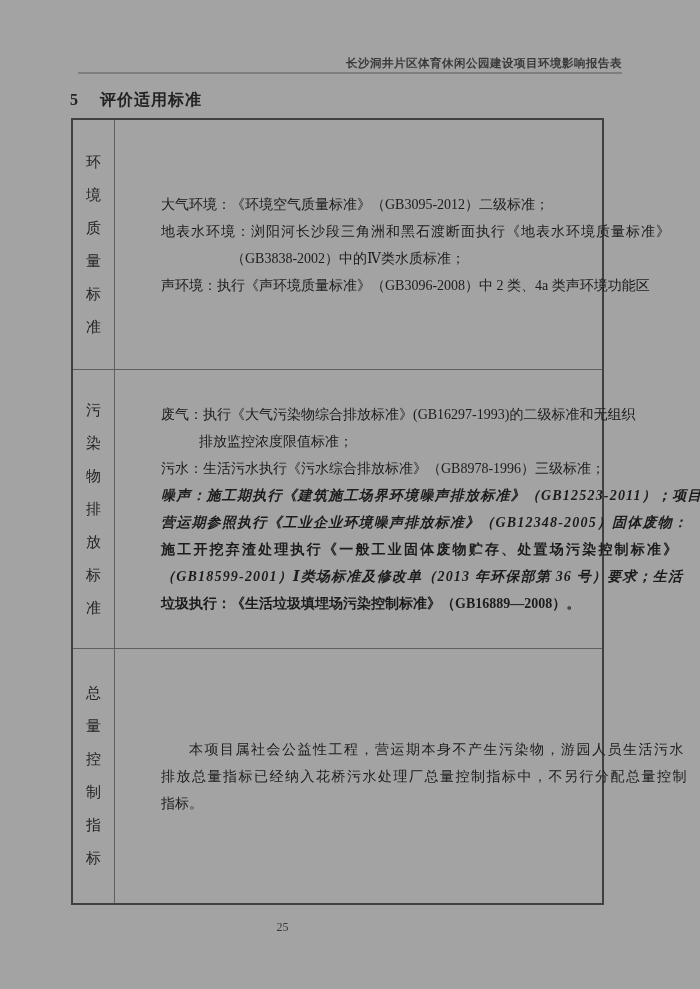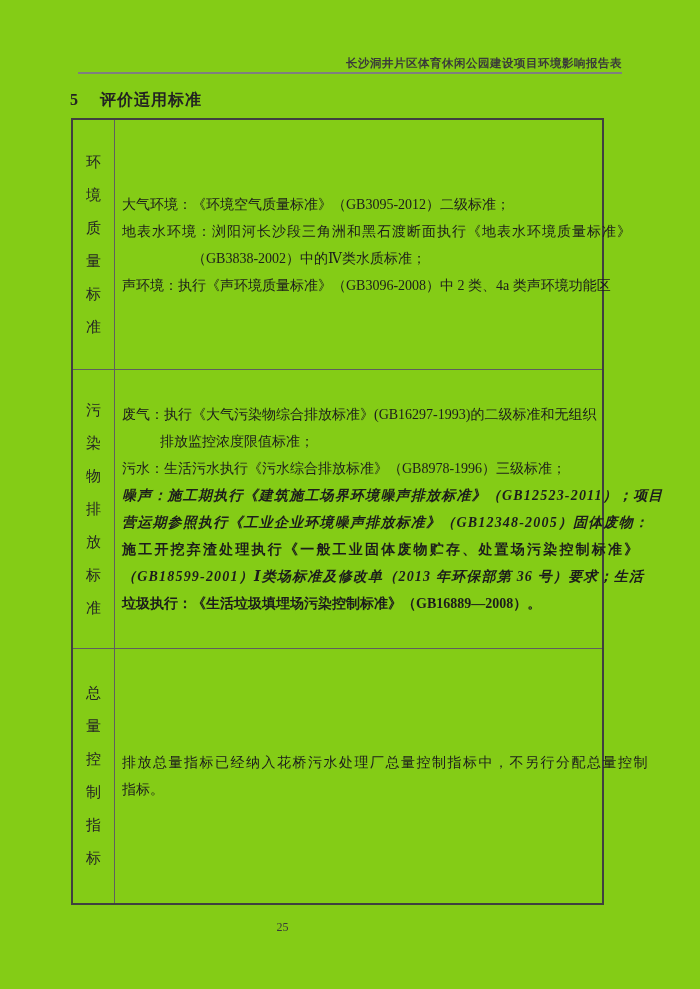--- a/index.html
+++ b/index.html
@@ -1,19 +1,19 @@
 <!DOCTYPE html>
 <html><head>
 <meta charset="utf-8">
 <style>
   html,body{margin:0;padding:0;background:#ffffff;}
   .page{
     position:relative;
     width:700px;height:989px;
-    background:#84cc16;
+    background:#a3a3a3;
     font-family:"Liberation Serif","DejaVu Serif",serif;
     color:#1c1c1c;
     overflow:hidden;
   }
   .running-header{
     position:absolute;top:56px;left:78px;width:544px;
     text-align:right;
     font-size:11.5px;font-weight:bold;color:#3a3a3a;
     letter-spacing:0.5px;white-space:nowrap;
   }
@@ -48,21 +48,21 @@
     align-items:center;justify-content:center;
     gap:14px;
     font-size:15px;color:#242424;
   }
   .content-cell{
     display:flex;flex-direction:column;justify-content:center;
     padding-left:7px;padding-right:4px;
     font-size:14px;line-height:27px;color:#1c1c1c;
     min-width:0;
   }
-  .line{white-space:nowrap;}
+  .line{white-space:nowrap;margin-left:39px;}
   .ind-70{padding-left:70px;}
   .ind-38{padding-left:38px;}
   .ind-28{padding-left:28px;}
   .ls1{letter-spacing:1px;}
   .ls12{letter-spacing:1.2px;font-style:italic;}
   .ls15{letter-spacing:1.5px;}
   .ls22{letter-spacing:2.2px;}
   .semibold{font-weight:600;}
   .page-number{
     position:absolute;top:920px;left:0;width:565px;
@@ -126,20 +126,21 @@
     <div class="t-row">
       <div class="label-cell">
         <span>总</span>
         <span>量</span>
         <span>控</span>
         <span>制</span>
         <span>指</span>
         <span>标</span>
       </div>
       <div class="content-cell">
+        <div class="line ind-28 ls15">本项目属社会公益性工程，营运期本身不产生污染物，游园人员生活污水</div>
         <div class="line ls15">排放总量指标已经纳入花桥污水处理厂总量控制指标中，不另行分配总量控制</div>
         <div class="line">指标。</div>
       </div>
     </div>
 
   </div>
 
   <div class="page-number">25</div>
 
 </div>

